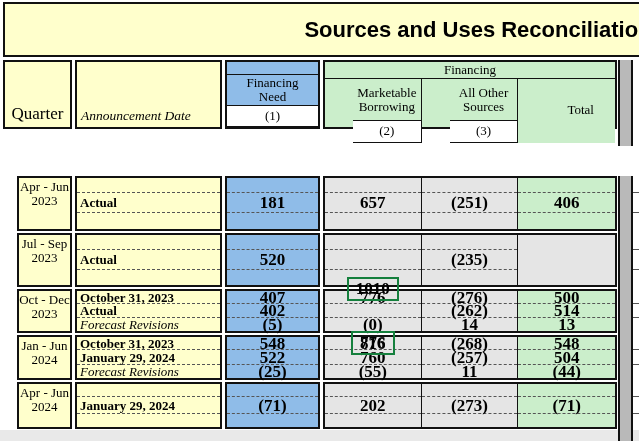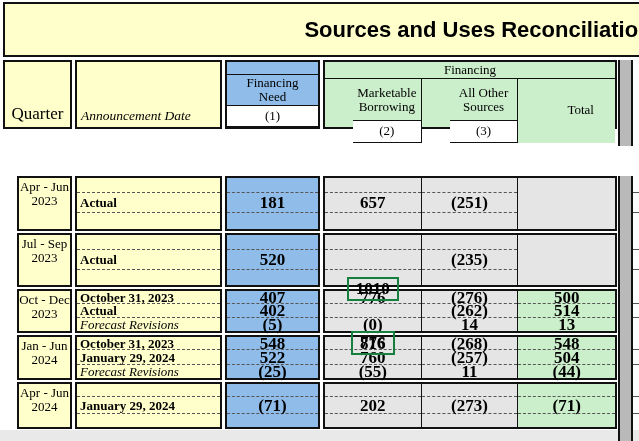--- a/index.html
+++ b/index.html
@@ -139,20 +139,25 @@
         <div class="rg1">
           <div class="sub s1 d"></div>
           <div class="sub s2 d num">657</div>
           <div class="sub s3"></div>
         </div>
         <div class="rg2">
           <div class="sub s1 d"></div>
           <div class="sub s2 d num">(251)</div>
           <div class="sub s3"></div>
         </div>
+        <div class="rg3">
+          <div class="sub s1 d"></div>
+          <div class="sub s2 d num">406</div>
+          <div class="sub s3"></div>
+        </div>
       </div>
     </div>
 
     <div class="group cols" style="--r1:15px;--r2:20px;--r3:15px;">
       <div class="cell qcell">
         <div>Jul - Sep</div>
         <div>2023</div>
       </div>
       <div class="cell adcell">
         <div class="sub s1 d"></div>

